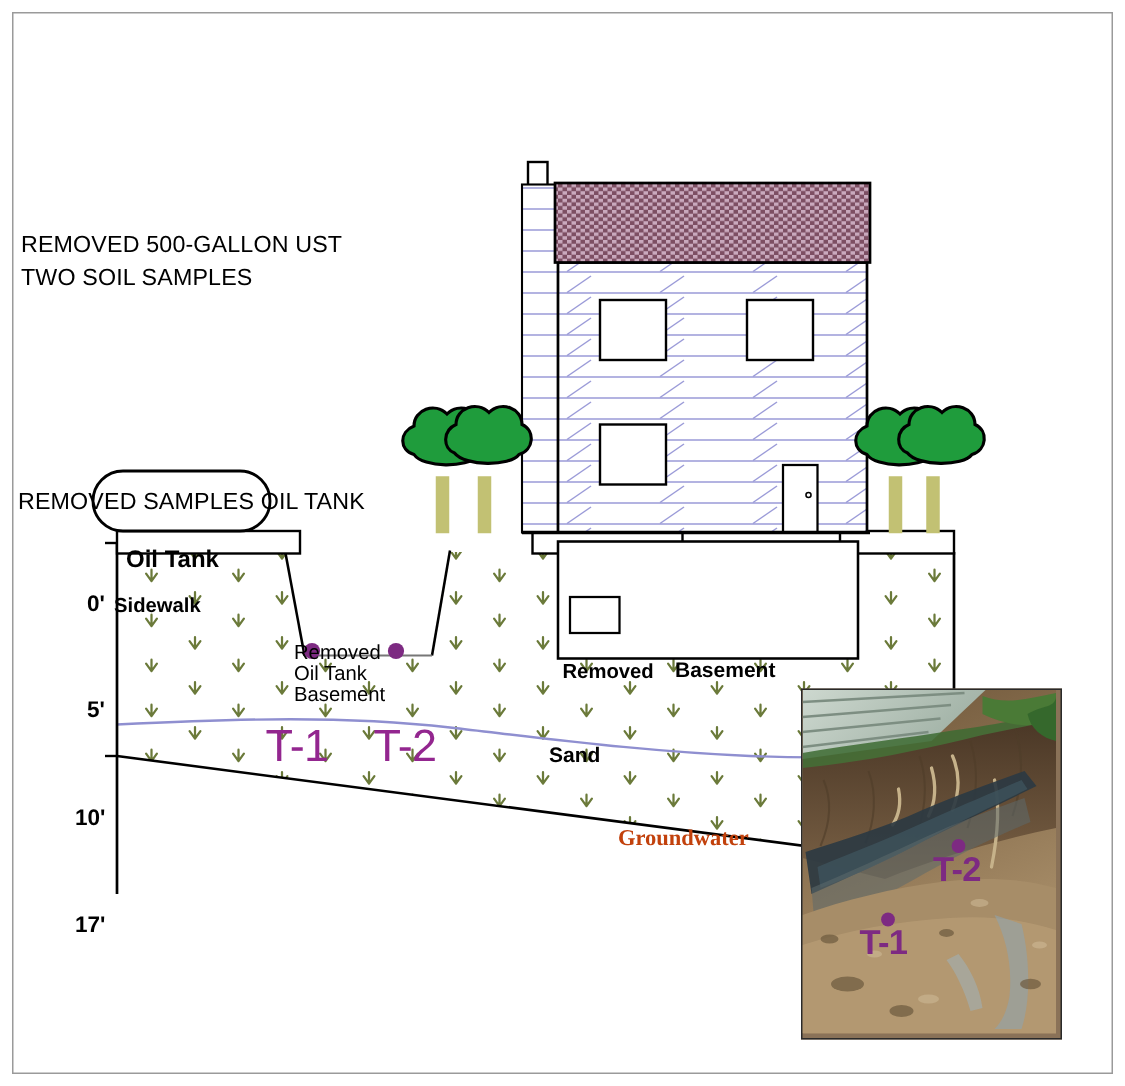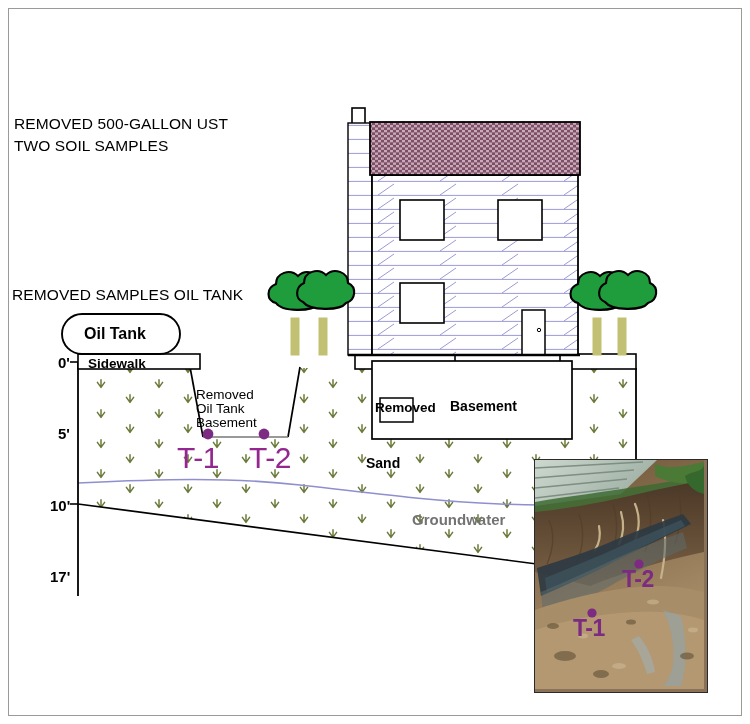--- a/index.html
+++ b/index.html
@@ -2,27 +2,27 @@
 <html><head>
 <meta charset="utf-8">
 <style>
   html,body{margin:0;padding:0;background:#ffffff;}
   body{font-family:"Liberation Sans",sans-serif;}
   #page{position:relative;width:750px;height:724px;background:#ffffff;
         box-sizing:border-box;overflow:hidden;}
   #frame{position:absolute;left:8px;top:8px;width:734px;height:708px;
          border:1px solid #9a9a9a;box-sizing:border-box;pointer-events:none;}
   .svg-layer{position:absolute;left:0;top:0;width:750px;height:724px;}
-  .txt{position:absolute;color:#000;white-space:pre;line-height:1.16;}
+  .txt{position:absolute;color:#000;white-space:pre;line-height:1.16;margin-top:40px;}
   .annot{font-size:15.5px;font-weight:400;letter-spacing:.1px;}
   .depth{font-size:15px;font-weight:bold;}
   .small-lbl{font-size:13.5px;font-weight:bold;}
   .tank-lbl{font-size:16px;font-weight:bold;}
   .sample{font-size:30px;font-weight:400;color:#93268f;letter-spacing:-.5px;}
-  .gw{font-size:15px;font-weight:bold;color:#737373;}
+  .gw{font-size:15px;font-weight:bold;color:#c2410c;font-family:Liberation Serif, serif;}
   .sand{font-size:14px;font-weight:bold;}
   .removed-loc{font-size:13.5px;font-weight:400;line-height:1.02;}
   .photo-sample{position:absolute;font-size:23px;font-weight:bold;
                 color:#7d2a82;letter-spacing:-.5px;}
   #photo-wrap{position:absolute;left:534px;top:459px;width:172px;height:232px;
               border:1.6px solid #2a2a2a;background:#8a7258;overflow:hidden;}
 </style>
 </head>
 <body>
 
@@ -146,21 +146,21 @@
     <circle cx="264" cy="434" r="5.4" fill="#7d2a82"></circle>
   </svg>
 
   <div class="txt annot" style="left:14px;top:115px;">REMOVED 500-GALLON UST</div>
   <div class="txt annot" style="left:14px;top:137px;">TWO SOIL SAMPLES</div>
 
   <div class="txt annot" style="left:12px;top:286px;">REMOVED SAMPLES OIL TANK</div>
 
   <div class="txt tank-lbl" style="left:84px;top:325px;">Oil Tank</div>
 
-  <div class="txt small-lbl" style="left:88px;top:356px;">Sidewalk</div>
+  <div class="txt small-lbl" style="left:76px;top:356px;">Sidewalk</div>
 
   <div class="txt removed-loc" style="left:196px;top:388px;">Removed</div>
   <div class="txt removed-loc" style="left:196px;top:402px;">Oil Tank</div>
   <div class="txt removed-loc" style="left:196px;top:416px;">Basement</div>
 
   <div class="txt depth" style="left:58px;top:354px;">0'</div>
   <div class="txt depth" style="left:58px;top:425px;">5'</div>
   <div class="txt depth" style="left:50px;top:497px;">10'</div>
   <div class="txt depth" style="left:50px;top:568px;">17'</div>
 

